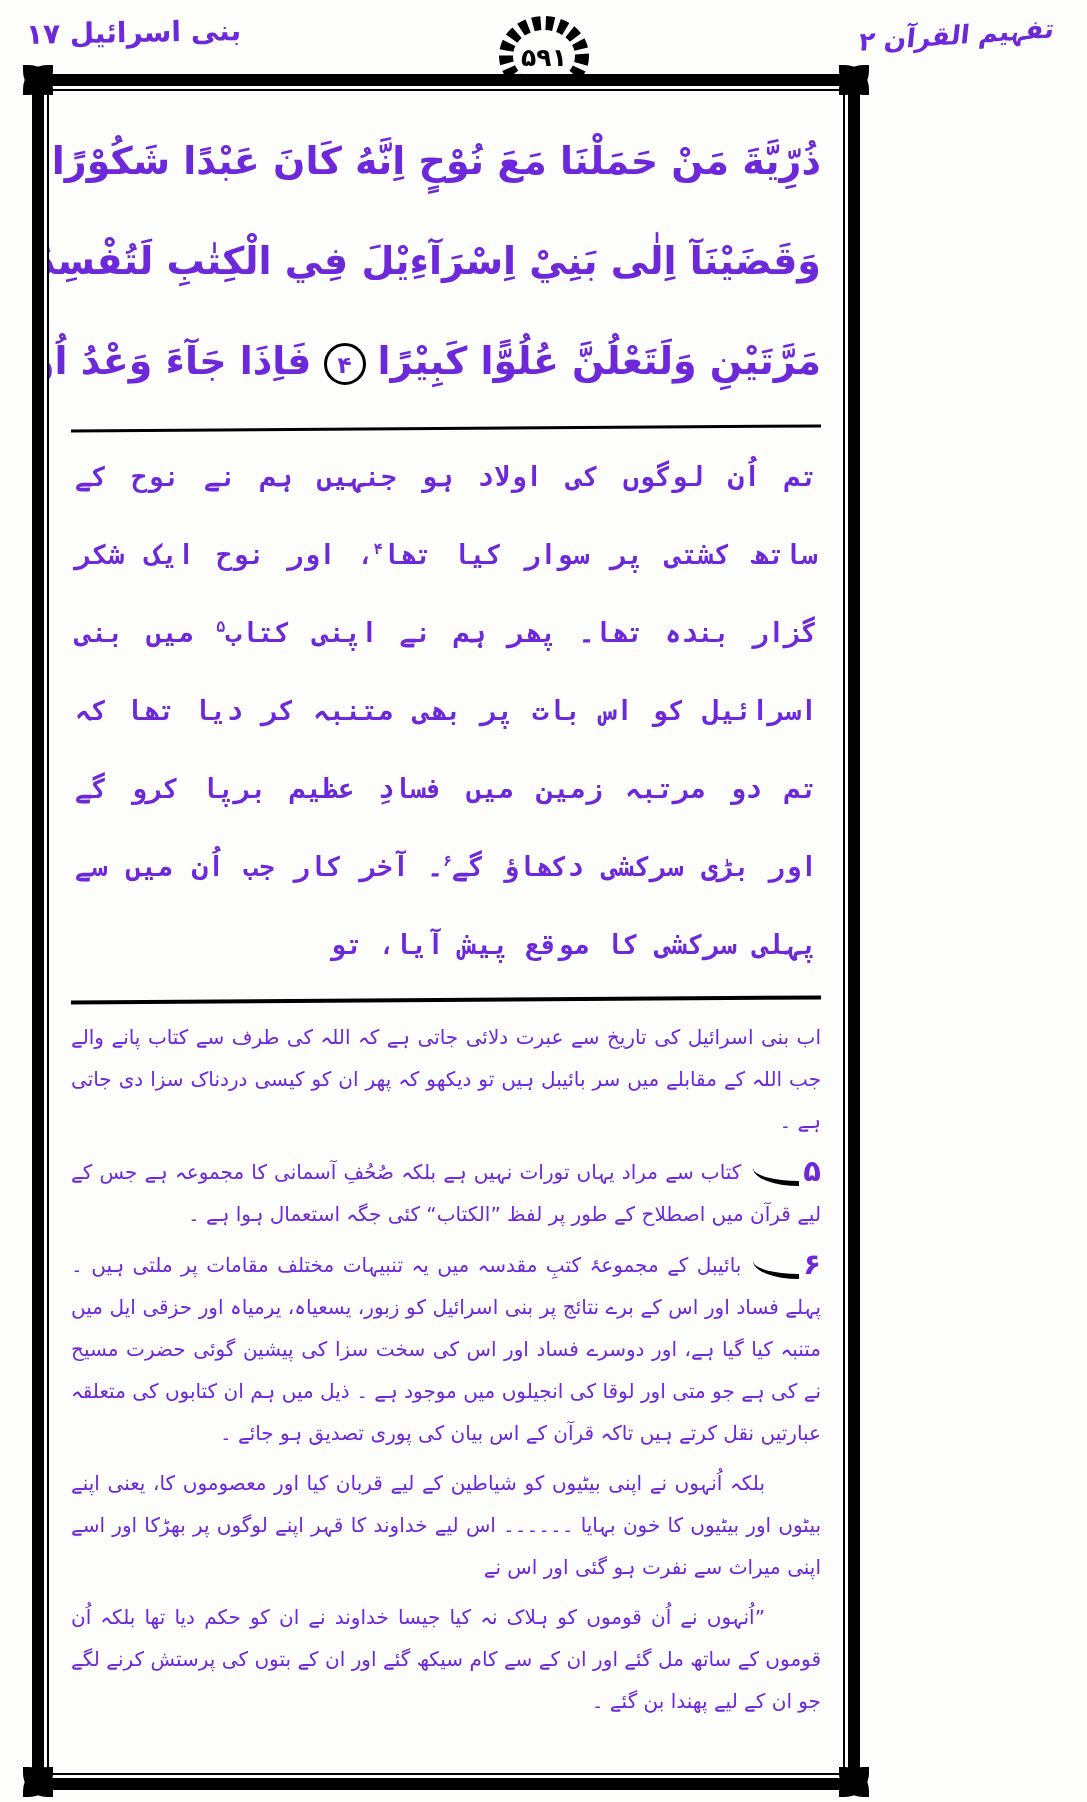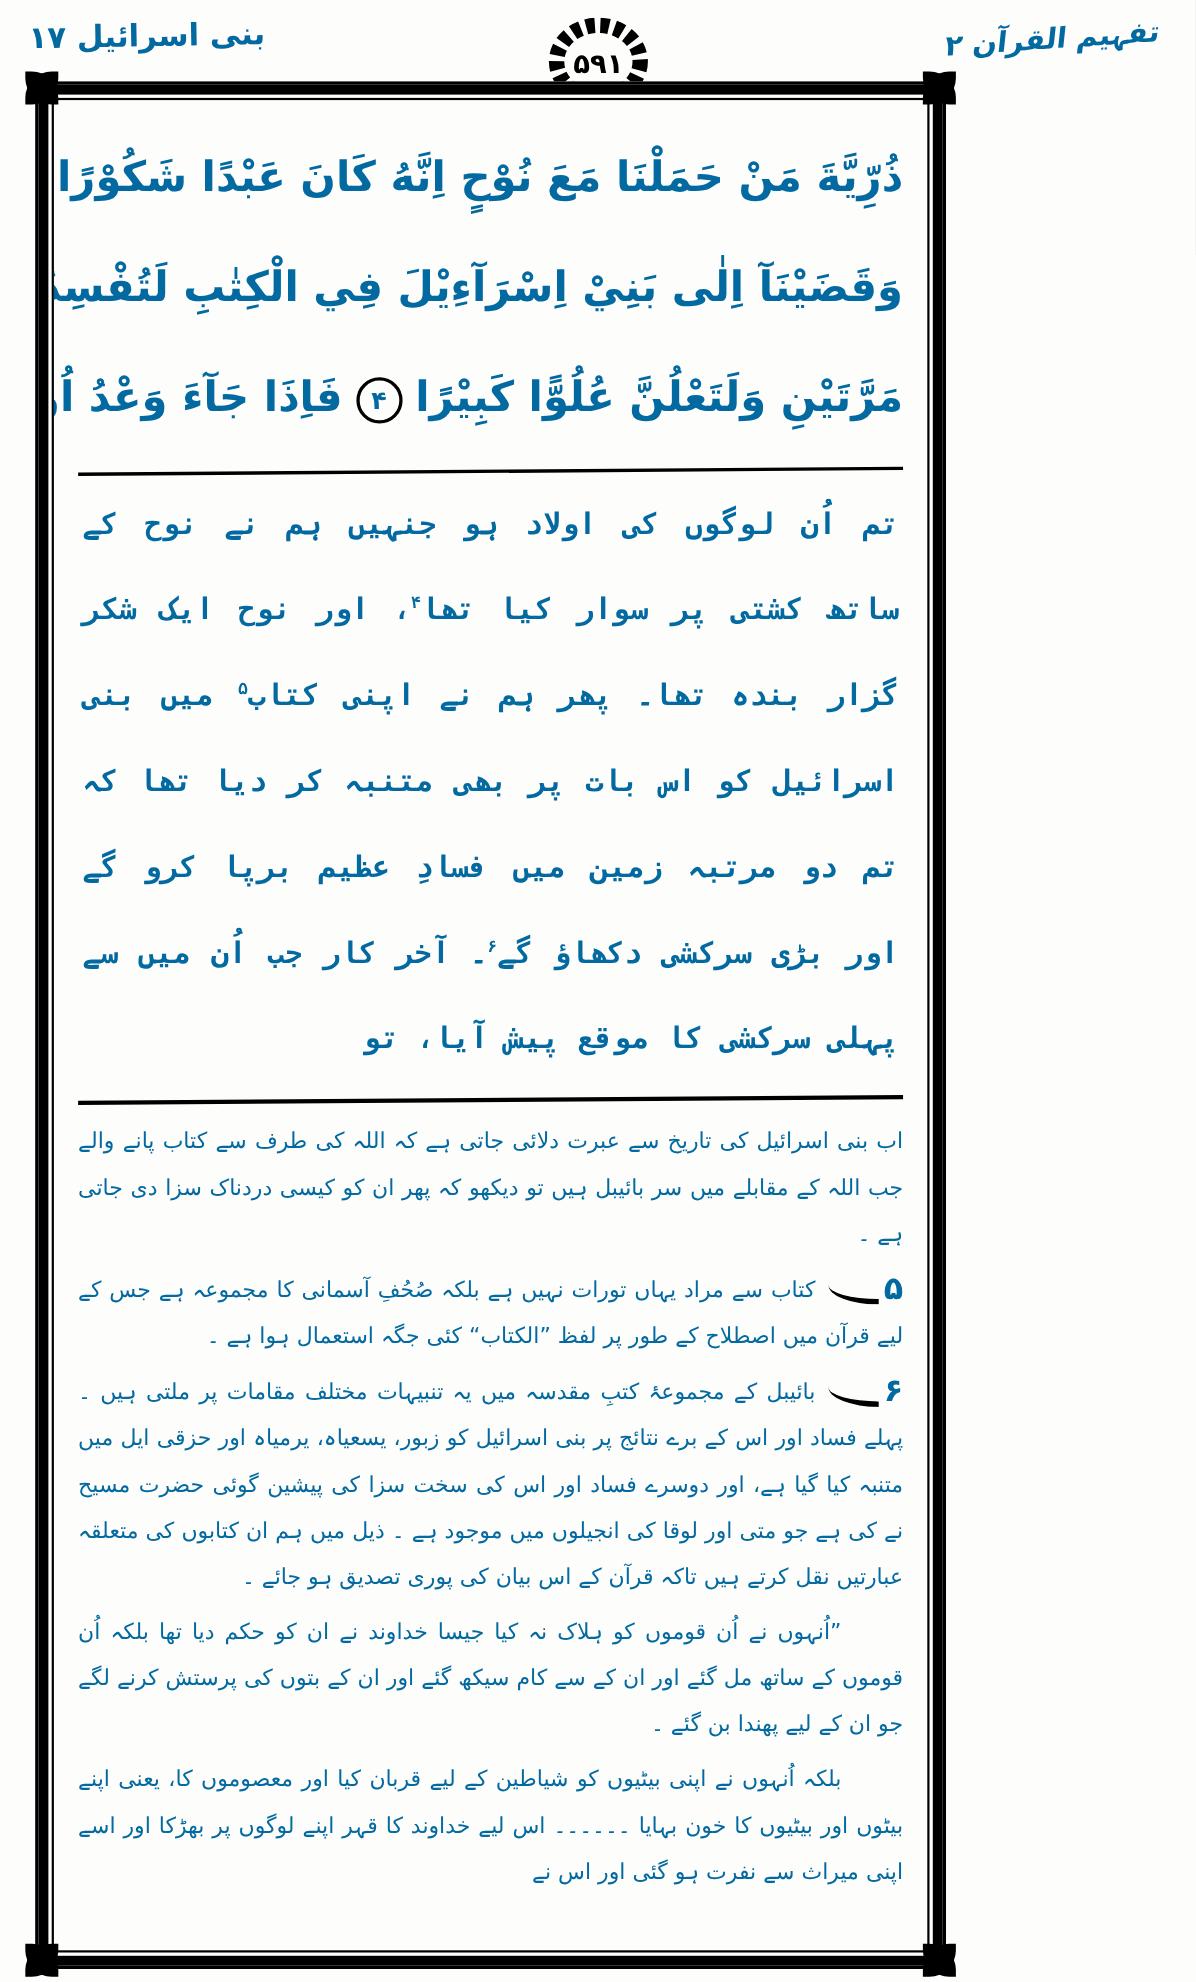--- a/index.html
+++ b/index.html
@@ -1,16 +1,16 @@
 <!DOCTYPE html>
 <html lang="ur"><head>
 <meta charset="utf-8">
 <style>
   html,body{margin:0;padding:0;background:#e8e8e8;}
-  .page{position:relative;width:1087px;height:1802px;background:#fdfdfb;color:#0369a1;
+  .page{position:relative;width:1087px;height:1802px;background:#fdfdfb;color:#6d28d9;
         font-family:"DejaVu Sans",sans-serif;overflow:hidden;margin:0 auto;}
 
   
   .hdr-left{position:absolute;top:16px;left:26px;font-size:28px;font-weight:bold;direction:rtl;
             transform:rotate(-1deg);}
   .hdr-right{position:absolute;top:20px;right:34px;font-size:26px;font-weight:bold;direction:rtl;
              transform:skewX(-10deg) rotate(-4deg);}
   .medallion{position:absolute;top:16px;left:50%;transform:translateX(-50%);}
 
   
@@ -104,21 +104,21 @@
 
           <p class="fn">
             <span class="fn-num">۵</span><span class="fn-tail"></span><span>کتاب سے مراد یہاں تورات نہیں ہے بلکہ صُحُفِ آسمانی کا مجموعہ ہے جس کے لیے قرآن میں اصطلاح کے طور پر لفظ ”الکتاب“ کئی جگہ استعمال ہوا ہے ۔</span>
           </p>
 
           <p class="fn">
             <span class="fn-num">۶</span><span class="fn-tail"></span><span>بائیبل کے مجموعۂ کتبِ مقدسہ میں یہ تنبیہات مختلف مقامات پر ملتی ہیں ۔ پہلے فساد اور اس کے برے نتائج پر بنی اسرائیل کو زبور، یسعیاہ، یرمیاہ اور حزقی ایل میں متنبہ کیا گیا ہے، اور دوسرے فساد اور اس کی سخت سزا کی پیشین گوئی حضرت مسیح نے کی ہے جو متی اور لوقا کی انجیلوں میں موجود ہے ۔ ذیل میں ہم ان کتابوں کی متعلقہ عبارتیں نقل کرتے ہیں تاکہ قرآن کے اس بیان کی پوری تصدیق ہو جائے ۔</span>
           </p>
 
 
+          <p class="quote">بلکہ اُنہوں نے اپنی بیٹیوں کو شیاطین کے لیے قربان کیا اور معصوموں کا، یعنی اپنے بیٹوں اور بیٹیوں کا خون بہایا ۔۔۔۔۔۔ اس لیے خداوند کا قہر اپنے لوگوں پر بھڑکا اور اسے اپنی میراث سے نفرت ہو گئی اور اس نے</p>
+
           <p class="quote">”اُنہوں نے اُن قوموں کو ہلاک نہ کیا جیسا خداوند نے ان کو حکم دیا تھا بلکہ اُن قوموں کے ساتھ مل گئے اور ان کے سے کام سیکھ گئے اور ان کے بتوں کی پرستش کرنے لگے جو ان کے لیے پھندا بن گئے ۔</p>
-
-          <p class="quote">بلکہ اُنہوں نے اپنی بیٹیوں کو شیاطین کے لیے قربان کیا اور معصوموں کا، یعنی اپنے بیٹوں اور بیٹیوں کا خون بہایا ۔۔۔۔۔۔ اس لیے خداوند کا قہر اپنے لوگوں پر بھڑکا اور اسے اپنی میراث سے نفرت ہو گئی اور اس نے</p>
 
         </div>
       </div>
     </div>
   </div>
 </div>
 
 </body></html>

